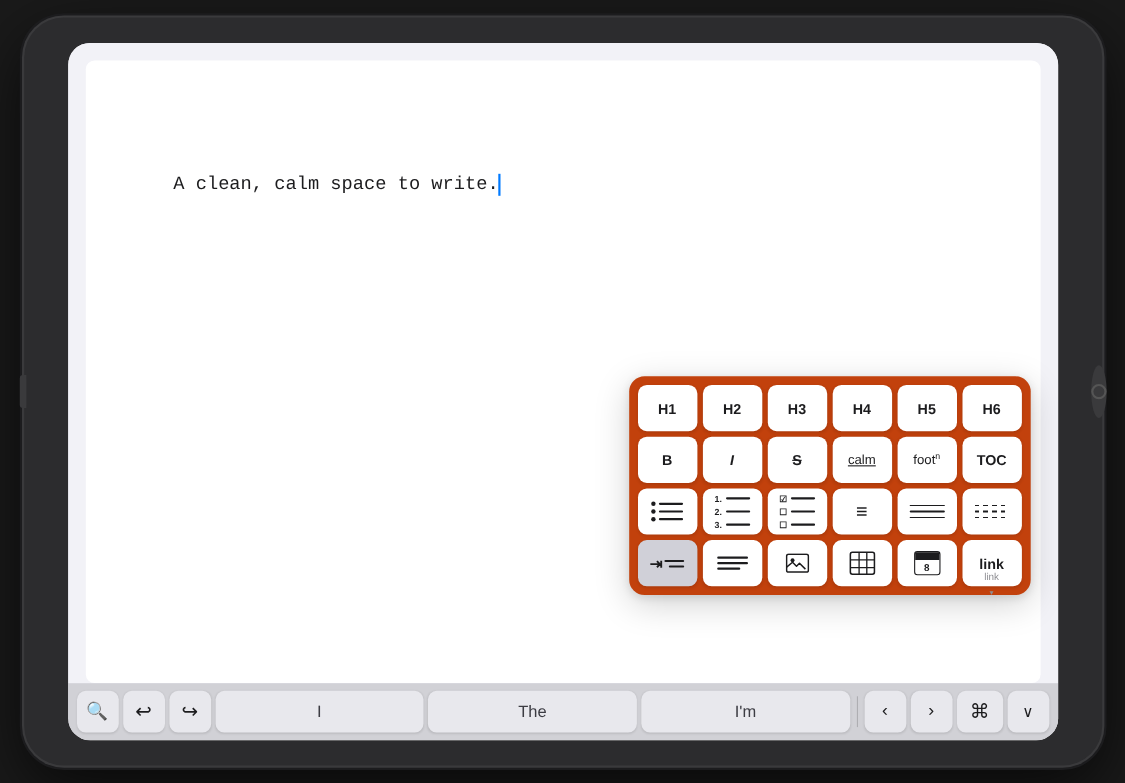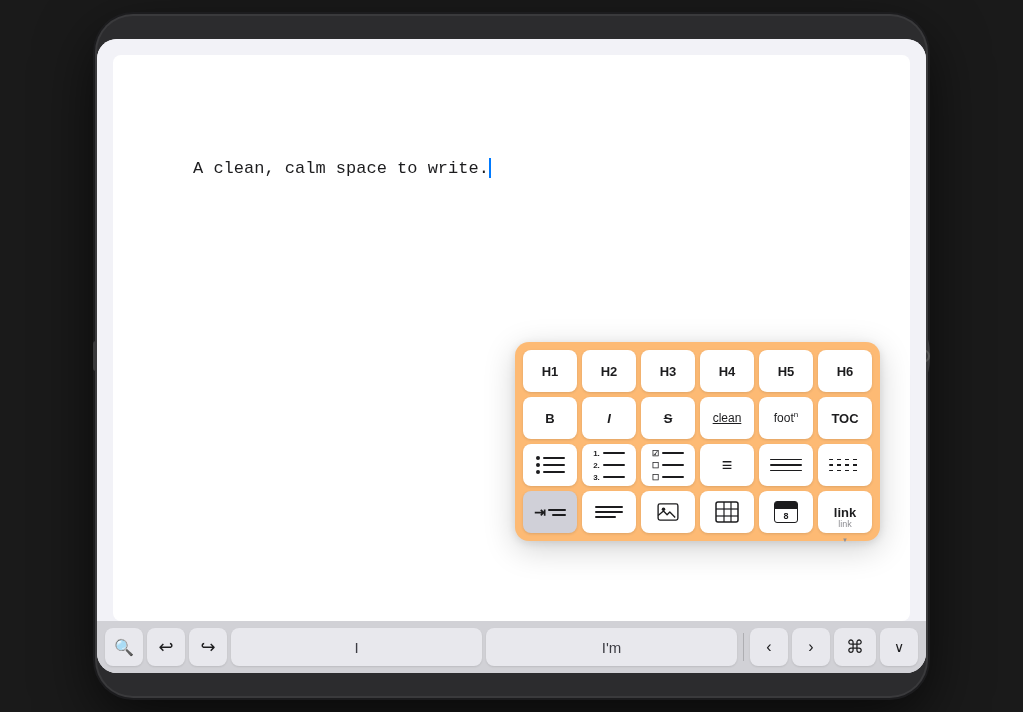--- a/index.html
+++ b/index.html
@@ -9,21 +9,21 @@
       height: 712px;
       background: #1a1a1a;
       display: flex;
       align-items: center;
       justify-content: center;
       font-family: -apple-system, BlinkMacSystemFont, 'Helvetica Neue', sans-serif;
       overflow: hidden;
     }
 
     .device-frame {
-      width: 829px;
+      width: 980px;
       height: 680px;
       background: #2c2c2e;
       border-radius: 36px;
       position: relative;
       box-shadow:
         0 0 0 2px #3a3a3c,
         0 0 0 4px #1c1c1e,
         0 20px 60px rgba(0,0,0,0.7);
       display: flex;
       align-items: center;
@@ -114,22 +114,22 @@
 
     @keyframes blink {
       0%, 100% { opacity: 1; }
       50% { opacity: 0; }
     }
 
     
     .floating-toolbar {
       position: absolute;
       bottom: 80px;
-      right: 46px;
-      background: #fdba74;
+      right: 25px;
+      background: #c2410c;
       border-radius: 14px;
       padding: 8px;
       box-shadow: 0 8px 32px rgba(0,0,0,0.18), 0 2px 8px rgba(0,0,0,0.10);
       display: grid;
       grid-template-columns: repeat(6, 54px);
       gap: 5px;
     }
 
     .tb-btn {
       width: 54px;
@@ -401,21 +401,21 @@
         <button class="tb-btn">
           <span class="btn-label" style="font-weight:800;">B</span>
         </button>
         <button class="tb-btn italic">
           <span class="btn-label"><i>I</i></span>
         </button>
         <button class="tb-btn strike">
           <span class="btn-label" style="text-decoration:line-through;">S</span>
         </button>
         <button class="tb-btn underline-link">
-          <span class="btn-label" style="text-decoration:underline;font-size:12px;font-weight:500;">clean</span>
+          <span class="btn-label" style="text-decoration:underline;font-size:12px;font-weight:500;">calm</span>
         </button>
         <button class="tb-btn footnote">
           <span class="btn-label">foot<span class="superscript" style="font-size:8px;vertical-align:super;">n</span></span>
         </button>
         <button class="tb-btn">
           <span class="btn-label">TOC</span>
         </button>
 
         <button class="tb-btn">
           <div class="list-icon">
@@ -535,20 +535,21 @@
       <button class="bottom-btn icon-btn">
         <span>🔍</span>
       </button>
       <button class="bottom-btn icon-btn">
         <span style="font-size:18px;">↩</span>
       </button>
       <button class="bottom-btn icon-btn">
         <span style="font-size:18px;">↪</span>
       </button>
       <button class="bottom-btn text-btn">I</button>
+      <button class="bottom-btn text-btn">The</button>
       <button class="bottom-btn text-btn">I'm</button>
       <div class="bottom-divider"></div>
       <button class="bottom-btn arrow-btn">
         <span style="font-size:16px;">‹</span>
       </button>
       <button class="bottom-btn arrow-btn">
         <span style="font-size:16px;">›</span>
       </button>
       <button class="bottom-btn cmd-btn">
         <span style="font-size:18px;">⌘</span>

